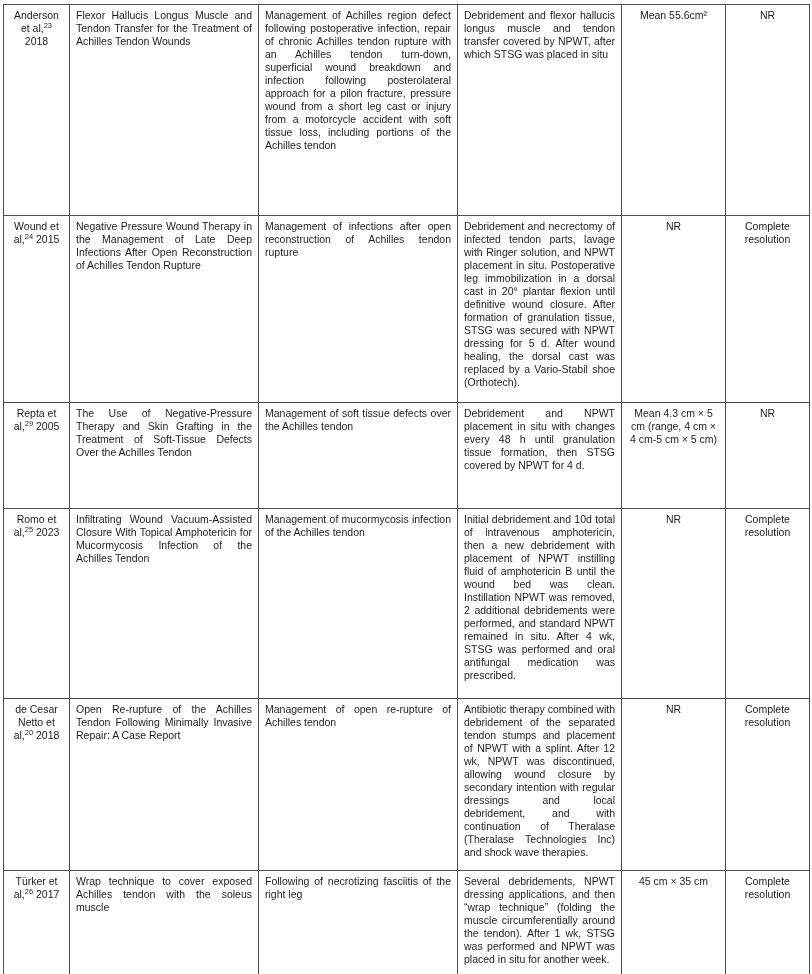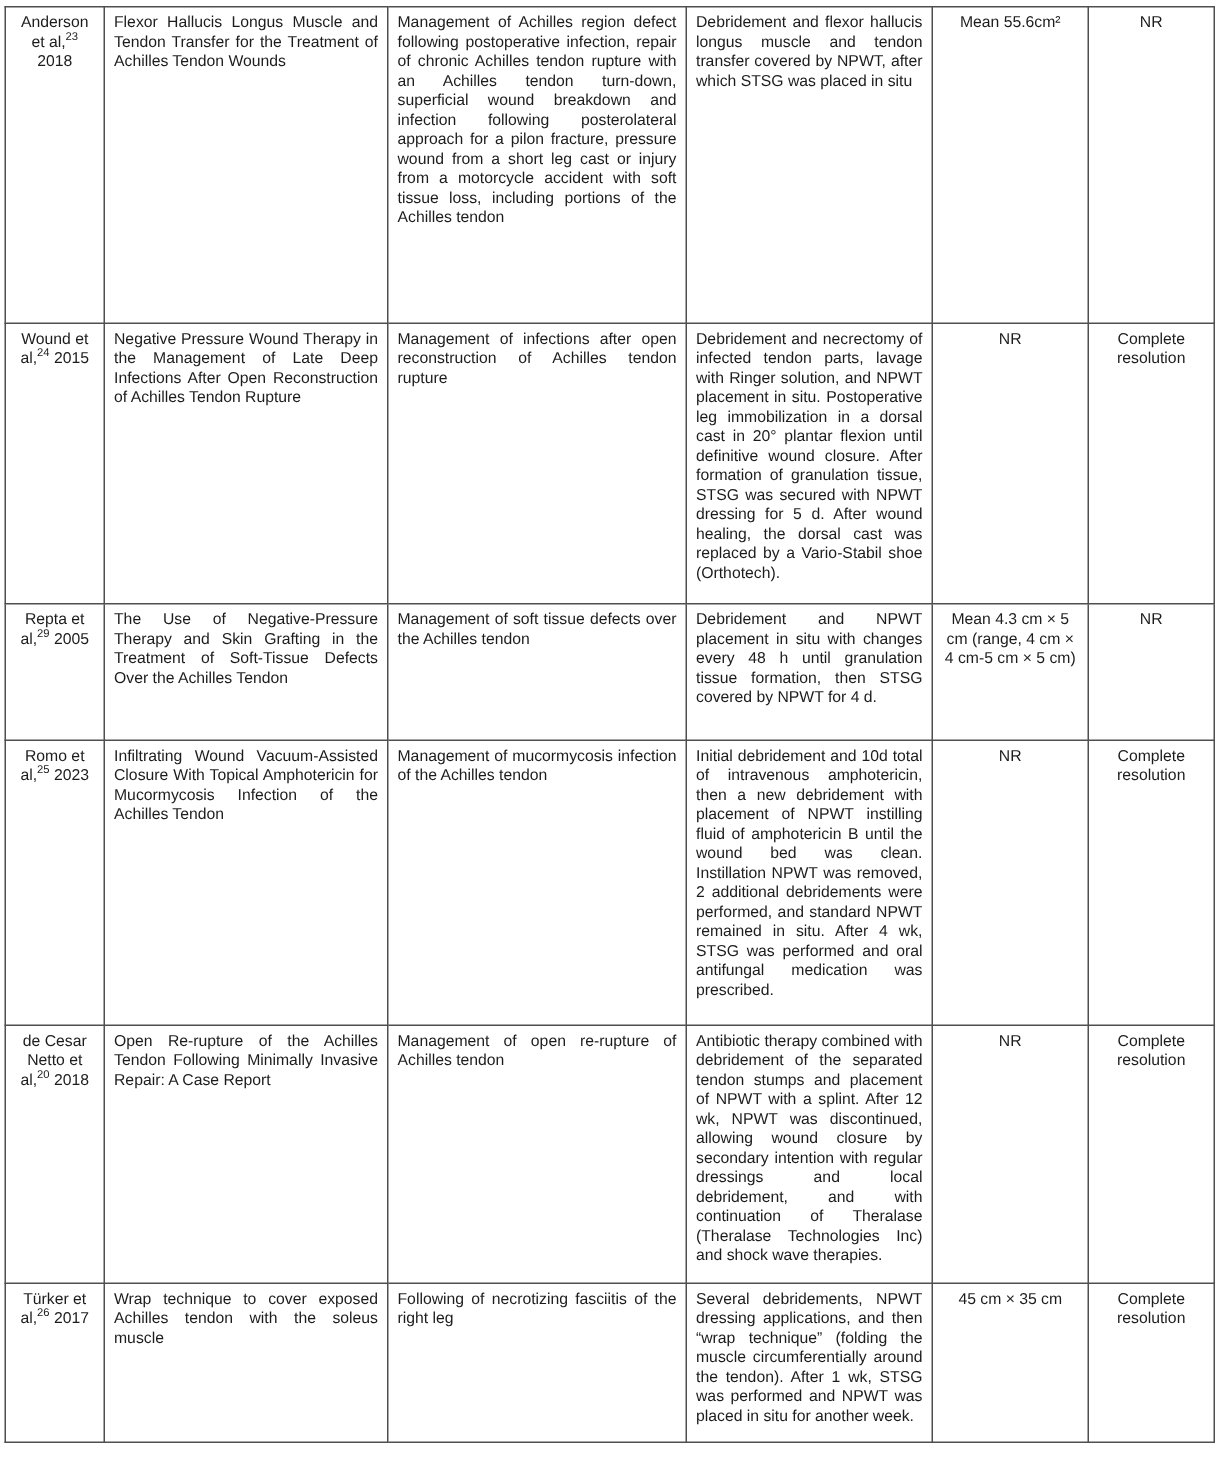--- a/index.html
+++ b/index.html
@@ -38,21 +38,21 @@
     text-align: center;
   }
   sup.cite {
     font-size: 7.5px;
     vertical-align: super;
     line-height: 0;
   }
   
   tr.r0 { height: 211px; }
   tr.r1 { height: 187px; }
-  tr.r2 { height: 91px;  }
+  tr.r2 { height: 106px;  }
   tr.r3 { height: 190px; }
   tr.r4 { height: 172px; }
   tr.r5 { height: 106px; margin-top: 36px; }
 </style>
 </head>
 <body>
 
 <div class="page">
   <table class="study-table">
     <colgroup>

